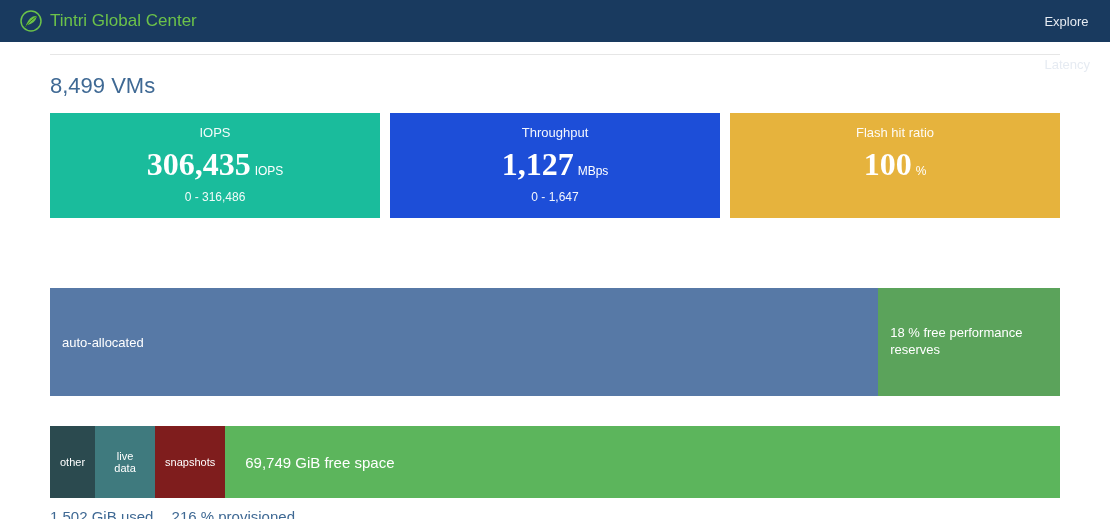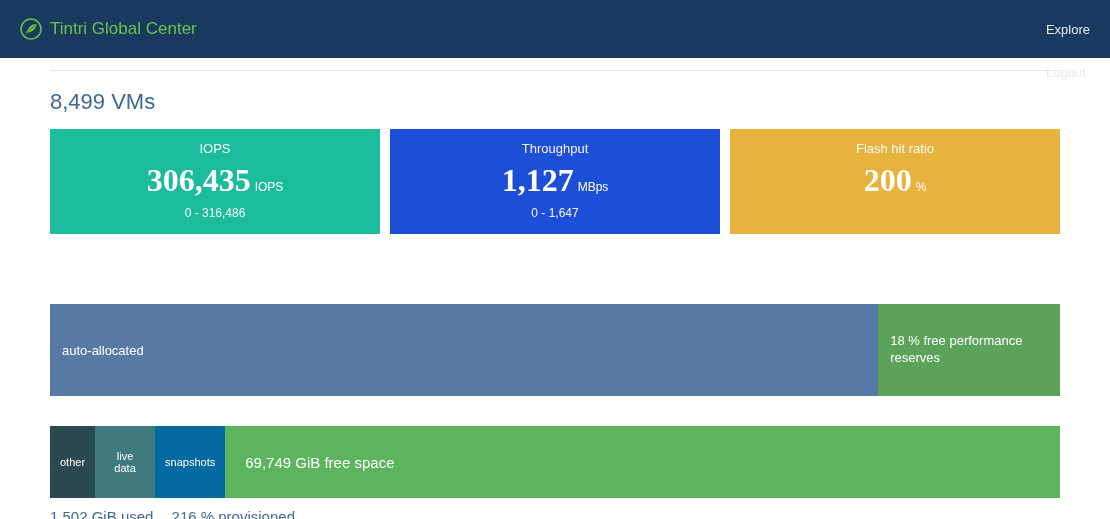--- a/index.html
+++ b/index.html
@@ -4,21 +4,21 @@
 <style>
   * { box-sizing: border-box; margin: 0; padding: 0; }
   body {
     font-family: "Segoe UI", Arial, sans-serif;
     background: #ffffff;
     color: #333;
     font-size: 14px;
   }
   .topbar {
     background: #193a5f;
-    height: 58px;
+    height: 42px;
     display: flex;
     align-items: center;
     padding: 0 20px;
     justify-content: space-between;
   }
   .brand {
     display: flex;
     align-items: center;
     gap: 8px;
     color: #6cc24a;
@@ -103,21 +103,21 @@
     margin: 10px auto 4px auto;
     position: relative;
     display: flex;
   }
   .lat-seg1 { background: #d4d321; width: 55%; height:100%; }
   .lat-seg2 { background: #5b78a3; width: 30%; height:100%; }
   .lat-val { font-size: 12px; }
   .perf-bar {
     display: flex;
     margin-top: 70px;
-    height: 92px;
+    height: 108px;
     color: #fff;
     font-size: 13px;
   }
   .perf-seg {
     display: flex;
     align-items: center;
     padding: 0 12px;
   }
   .perf-auto {
     background: #5779a6;
@@ -137,21 +137,21 @@
   }
   .space-seg {
     display: flex;
     align-items: center;
     justify-content: center;
     padding: 0 10px;
     text-align: center;
   }
   .space-other { background: #2b4a4f; flex: 0 0 40px; font-size:11px;}
   .space-live  { background: #3f7a7e; flex: 0 0 60px; font-size:11px;}
-  .space-snap  { background: #0369a1; flex: 0 0 60px; font-size:11px;}
+  .space-snap  { background: #7f1d1d; flex: 0 0 60px; font-size:11px;}
   .space-free  { background: #5cb55c; flex: 1; justify-content:flex-start; padding-left:20px; font-size:15px;}
   .space-summary {
     margin-top: 10px;
     color: #3f6994;
     font-size: 15px;
   }
   .space-summary span { margin-right: 14px; }
 </style>
 </head>
 <body>
@@ -161,21 +161,21 @@
     <svg width="22" height="22" viewBox="0 0 22 22">
       <circle cx="11" cy="11" r="10" fill="none" stroke="#6cc24a" stroke-width="1.5"></circle>
       <path d="M6 15 Q10 5 17 6 Q15 14 7 15 Z" fill="#6cc24a"></path>
       <path d="M5 17 Q10 11 17 6" stroke="#3a7a1f" stroke-width="1" fill="none"></path>
     </svg>
     <span>Tintri Global Center</span>
   </div>
   <div class="nav">
     <a href="#">Search</a>
     <a href="#">Explore</a>
-    <a href="#">Logout</a>
+    <a href="#">Latency</a>
   </div>
 </div>
 
 <div class="page">
   <hr>
 
   <div class="vm-count">8,499 VMs</div>
 
   <div class="cards">
 
@@ -194,21 +194,21 @@
         <span class="value">1,127</span>
         <span class="unit">MBps</span>
       </div>
       <div class="range">0 - 1,647</div>
     </div>
 
 
     <div class="card card-flash">
       <div class="title">Flash hit ratio</div>
       <div class="value-row">
-        <span class="value">200</span>
+        <span class="value">100</span>
         <span class="unit">%</span>
       </div>
     </div>
 
   </div>
 
   <div class="perf-bar">
     <div class="perf-seg perf-auto">
       <span>auto-allocated</span>
     </div>

